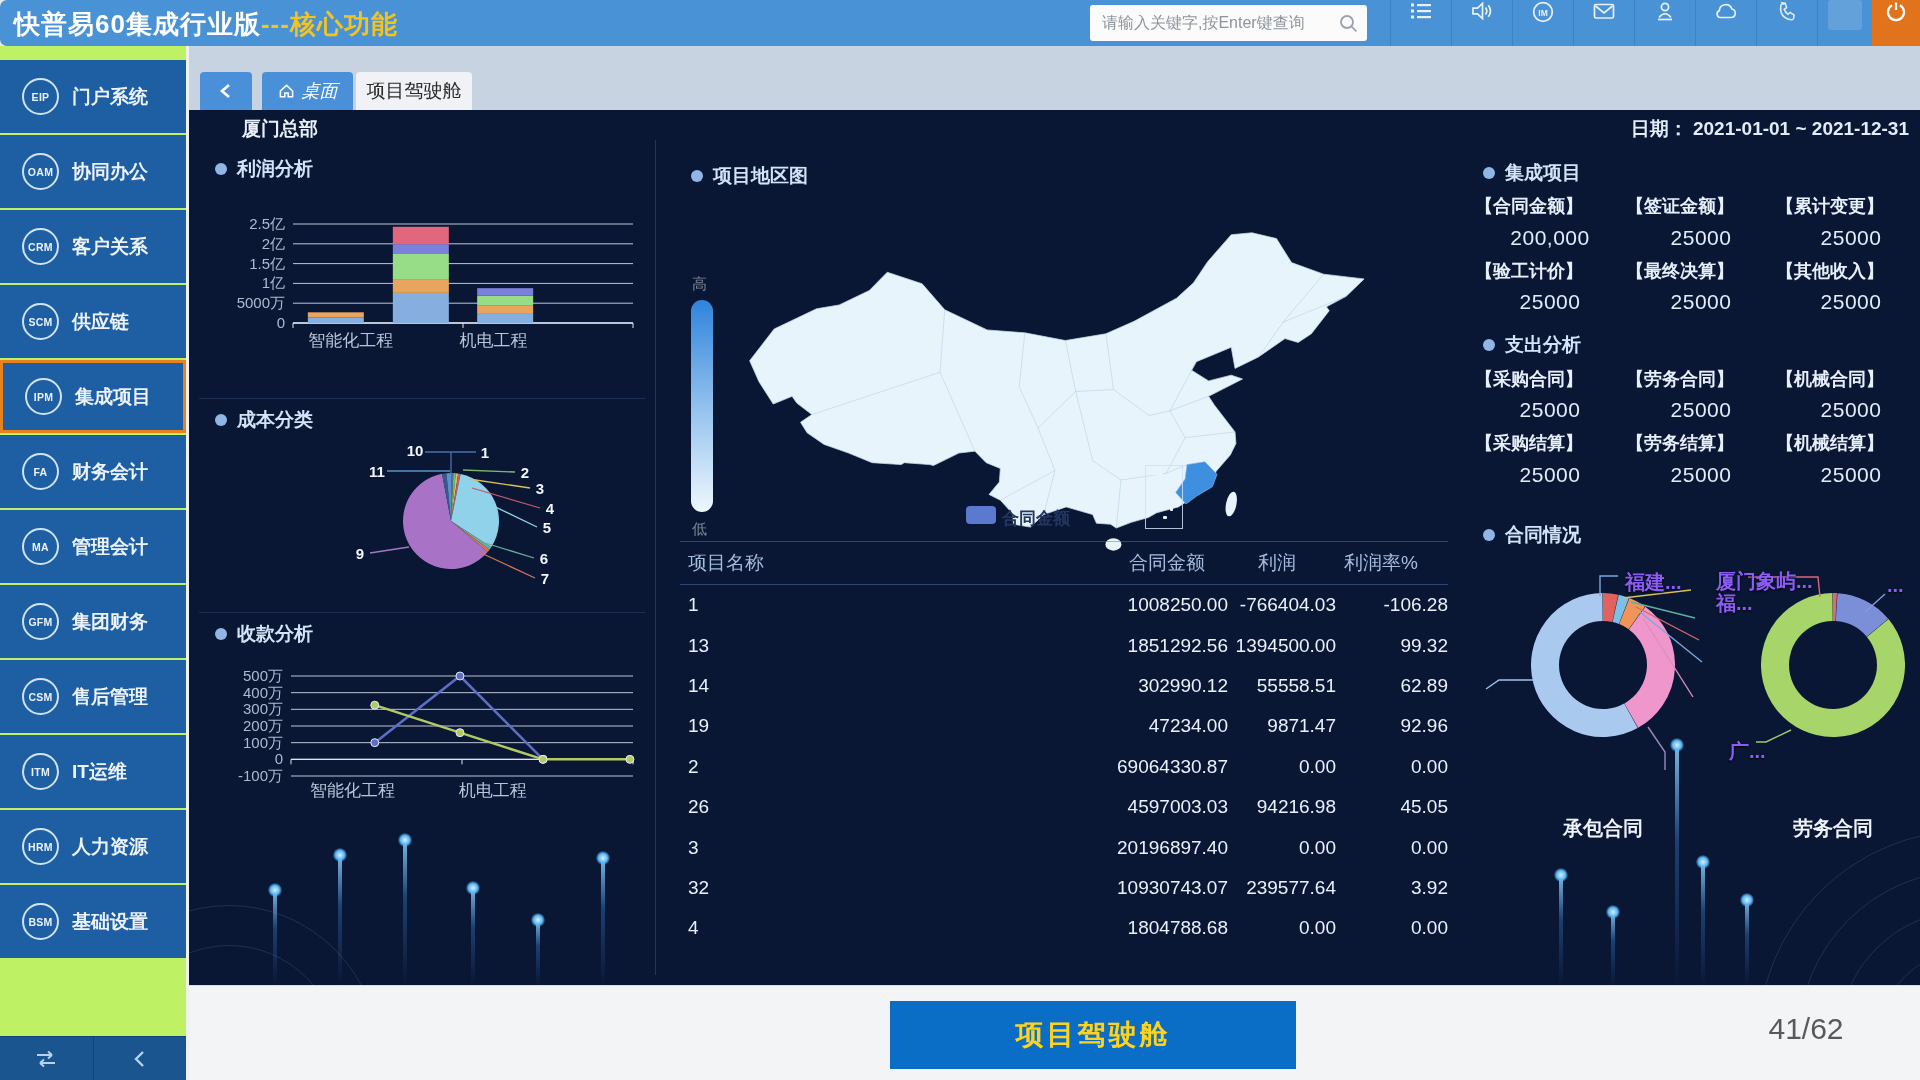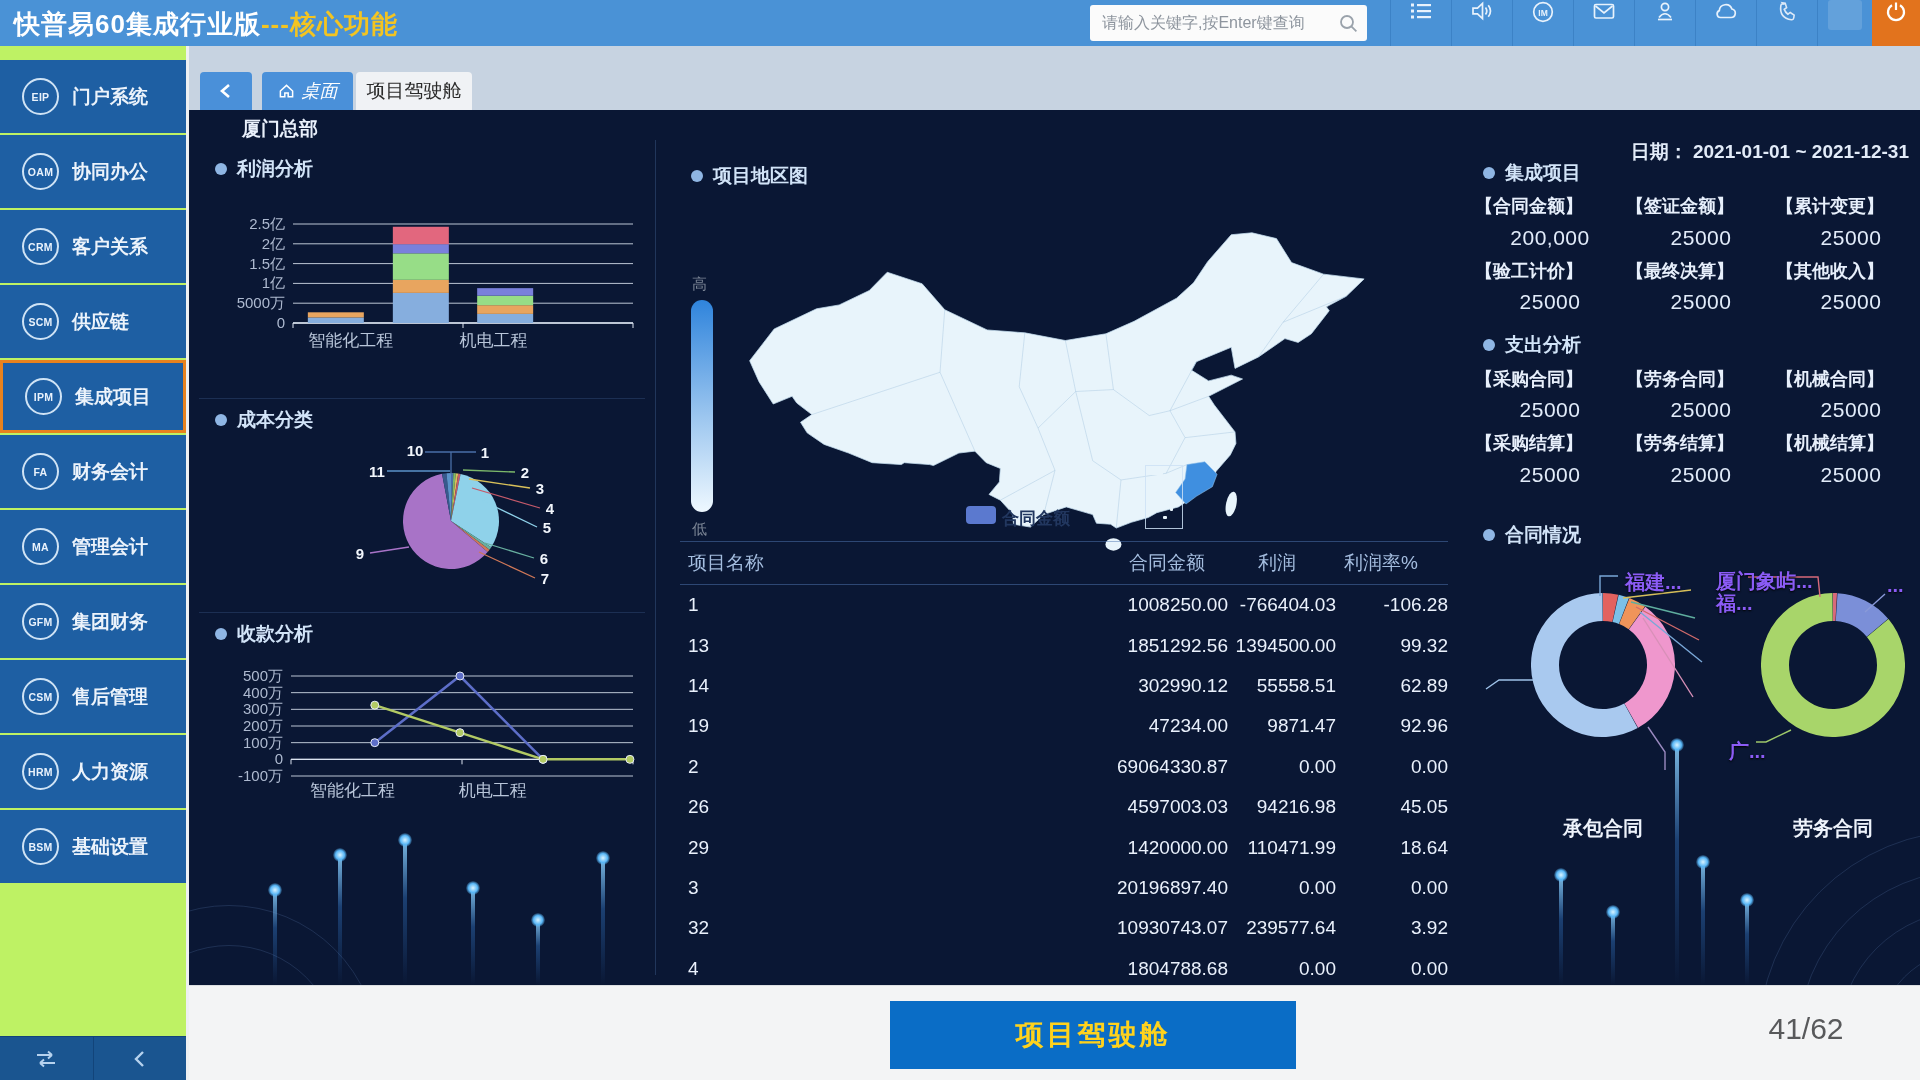--- a/index.html
+++ b/index.html
@@ -1,21 +1,21 @@
 <!DOCTYPE html>
 <html><head>
 <meta charset="utf-8">
 <style>
   * { margin:0; padding:0; box-sizing:border-box; }
   html,body { width:1920px; height:1080px; overflow:hidden; background:#e8e8e8;
               font-family:"Liberation Sans","DejaVu Sans",sans-serif; }
   #app { position:relative; width:1920px; height:1080px; }
 
   
-  .topbar { position:absolute; left:0; top:0; width:1920px; height:46px; background:#4a92d6; z-index:30; }
+  .topbar { position:absolute; left:0; top:0; width:1920px; height:46px; background:#4a92d6; z-index:30;border-radius:7px; }
   .topbar-title { position:absolute; left:14px; top:7px; font-size:26px; font-weight:bold; color:#fff; letter-spacing:1px;}
   .topbar-title .accent { color:#f3c421; }
   .search-wrap { position:absolute; left:1090px; top:5px; width:277px; height:36px; background:#fbfbfb; border-radius:3px; }
   .search-wrap input { width:100%; height:100%; border:none; outline:none; background:transparent; font-size:16px; padding:0 36px 0 12px; color:#444; font-family:inherit;}
   .search-wrap input::placeholder { color:#8e959e; }
   .search-wrap svg { position:absolute; right:8px; top:8px; }
   .topicons { position:absolute; left:1390px; top:0; height:46px; display:flex; }
   .icon-cell { width:61px; height:46px; display:flex; align-items:flex-start; justify-content:center; border-left:1px solid #3c82c6; }
   .icon-cell.blank { width:55px; }
   .icon-cell.blank .ph { width:34px; height:30px; background:rgba(255,255,255,.14); border-radius:3px;}
@@ -37,21 +37,21 @@
   .content { position:absolute; left:186px; top:46px; width:1734px; height:1034px; border-left:3px solid #eef0f2; }
   .tabstrip { position:relative; width:100%; height:64px; background:#c7d3e1; }
   .tab { position:absolute; bottom:0; height:38px; border-radius:4px 4px 0 0; display:flex; align-items:center; justify-content:center; gap:7px; cursor:pointer; }
   .tab.back { left:11px; width:52px; background:#4a90d9; }
   .tab.desktop { left:73px; width:91px; background:#4a90d9; color:#fff; font-size:18px;font-style:italic; }
   .tab.active-tab { left:167px; width:116px; background:#f0f2f5; color:#2b2b2b; font-size:19px; }
 
   
   .dash { position:relative; width:1734px; height:875px; background:#0a1734; overflow:hidden; }
   .org { position:absolute; left:53px; top:6px; font-size:19px; font-weight:bold; color:#e9f0fb; }
-  .daterange { position:absolute; right:14px; top:6px; font-size:19px; font-weight:bold; color:#e2ebf8;margin-top:23px; }
+  .daterange { position:absolute; right:14px; top:6px; font-size:19px; font-weight:bold; color:#e2ebf8; }
 
   .panel-title { position:absolute; display:flex; align-items:center; gap:10px; font-size:19px; font-weight:bold; color:#d2e4f8; }
   .panel-title::before { content:""; width:12px; height:12px; border-radius:50%; background:#8fb6e4; }
 
   .vdiv { position:absolute; left:466px; top:30px; width:1px; height:835px; background:rgba(95,135,195,.28); }
   .hdiv { position:absolute; left:10px; width:446px; height:1px; background:rgba(95,135,195,.22); }
 
   .axis-label { fill:#aebad0; font-size:15px; }
   .cat-label  { fill:#b9c6da; font-size:17px; }
 
@@ -201,20 +201,24 @@
           <div class="side-badge">MA</div>
           <div class="side-label">管理会计</div>
         </div>
         <div class="side-item">
           <div class="side-badge">GFM</div>
           <div class="side-label">集团财务</div>
         </div>
         <div class="side-item">
           <div class="side-badge">CSM</div>
           <div class="side-label">售后管理</div>
+        </div>
+        <div class="side-item">
+          <div class="side-badge">ITM</div>
+          <div class="side-label">IT运维</div>
         </div>
         <div class="side-item">
           <div class="side-badge">HRM</div>
           <div class="side-label">人力资源</div>
         </div>
         <div class="side-item">
           <div class="side-badge">BSM</div>
           <div class="side-label">基础设置</div>
         </div>
       </div>
@@ -450,26 +454,20 @@
             <div class="c3">0.00</div>
             <div class="c4">0.00</div>
           </div>
           <div class="trow">
             <div class="c1">26</div>
             <div class="c2">4597003.03</div>
             <div class="c3">94216.98</div>
             <div class="c4">45.05</div>
           </div>
           <div class="trow">
-            <div class="c1">29</div>
-            <div class="c2">1420000.00</div>
-            <div class="c3">110471.99</div>
-            <div class="c4">18.64</div>
-          </div>
-          <div class="trow">
             <div class="c1">3</div>
             <div class="c2">20196897.40</div>
             <div class="c3">0.00</div>
             <div class="c4">0.00</div>
           </div>
           <div class="trow">
             <div class="c1">32</div>
             <div class="c2">10930743.07</div>
             <div class="c3">239577.64</div>
             <div class="c4">3.92</div>

